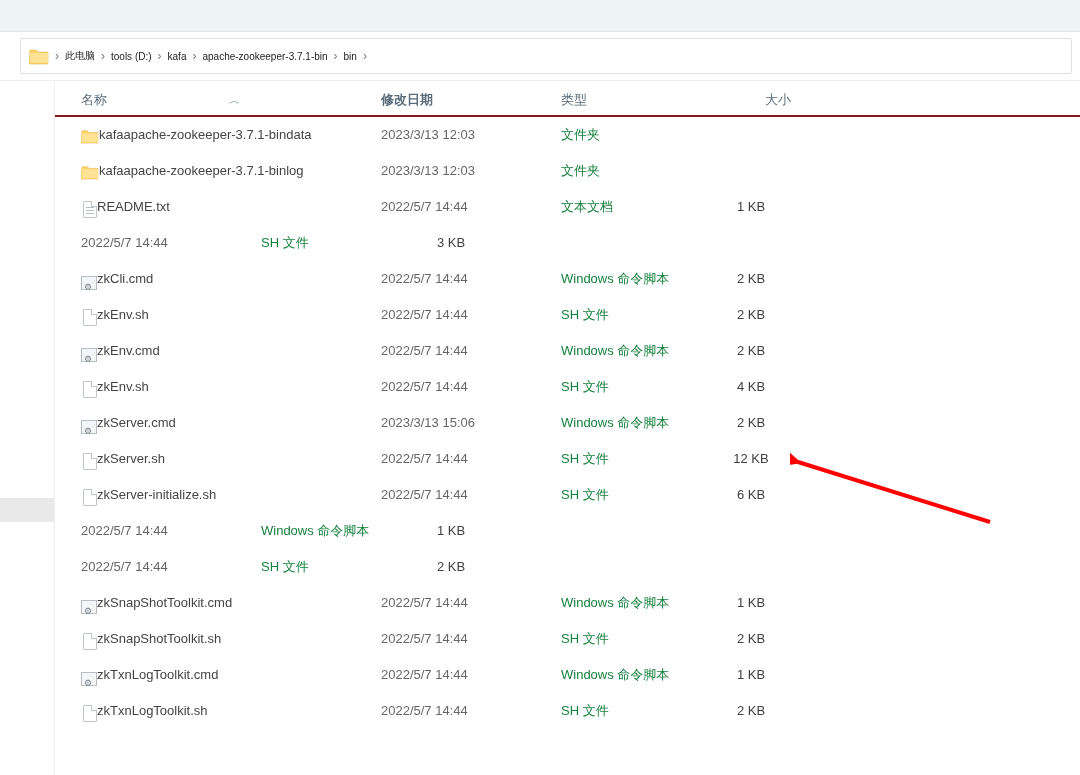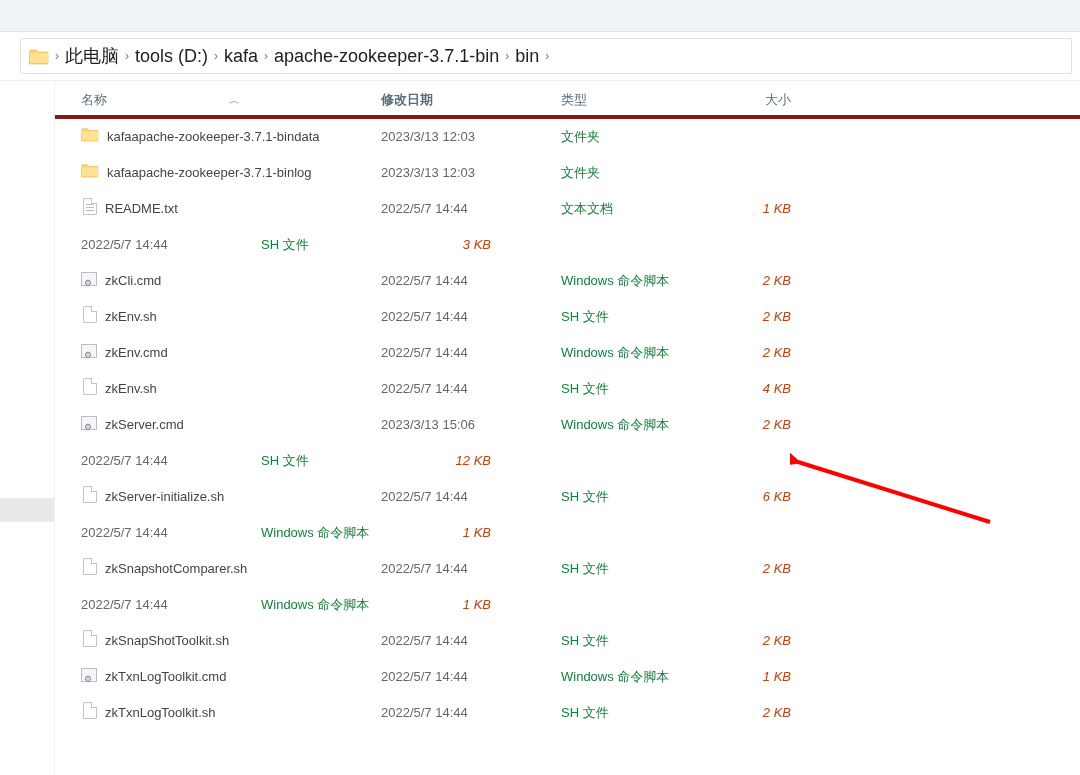--- a/index.html
+++ b/index.html
@@ -33,21 +33,21 @@
     border-radius: 2px;
     padding: 4px 8px;
     flex: 1;
     height: 36px;
   }
   .bc-folder-icon {
     width: 20px; height: 18px;
     display: inline-block;
   }
   .bc-sep { color: #777; font-size: 12px; }
-  .bc-item { color: #222; font-size: 18px; cursor: pointer; }
+  .bc-item { color: #222; font-size: 10px; cursor: pointer; }
   .main {
     display: flex;
     height: calc(775px - 32px - 48px);
   }
   .sidebar {
     width: 55px;
     border-right: 1px solid #f0f0f0;
     background: #fff;
     position: relative;
   }
@@ -60,41 +60,41 @@
   }
   .content {
     flex: 1;
     padding-top: 4px;
   }
   .col-header {
     display: flex;
     padding: 6px 0 6px 26px;
     color: #5a6c7a;
     font-size: 13px;
-    border-bottom: 4px solid #7f1d1d;
+    border-bottom: 2px solid #7f1d1d;
     align-items: flex-start;
   }
   .col-name { width: 300px; display: flex; align-items: center; gap: 120px; }
   .col-date { width: 180px; font-weight: bold; }
   .col-type { width: 150px; }
   .col-size { width: 80px; text-align: right; }
   .sort-arrow { color: #6a7a88; font-size: 11px; margin-left: 2px; }
   .file-list { }
   .file-row {
     display: flex;
     align-items: center;
     padding: 7px 0 7px 26px;
     color: #444;
     font-size: 13px;
     line-height: 22px;
   }
-  .cell-name { width: 300px; display: flex; align-items: flex-start; gap: 8px; }
+  .cell-name { width: 300px; display: flex; align-items: flex-end; }
   .cell-date { width: 180px; color: #666; }
   .cell-type { width: 150px; color: #15803d; }
-  .cell-size { width: 80px; text-align: right; color: #c2410c; font-style: italic; }
+  .cell-size { width: 80px; text-align: center; color: #404040; }
   .icon {
     width: 18px; height: 18px; display: inline-block; flex-shrink: 0;
   }
   
   .icon-folder svg, .bc-folder-icon svg { display: block; }
   
   .icon-file {
     border: 1px solid #c0c5ca;
     border-radius: 1px;
     background: #fff;
@@ -262,48 +262,52 @@
         <div class="file-row">
           <div class="cell-name">
             <span class="icon icon-cmd"></span>
             <span>zkServer.cmd</span>
           </div>
           <div class="cell-date">2023/3/13 15:06</div>
           <div class="cell-type">Windows 命令脚本</div>
           <div class="cell-size">2 KB</div>
         </div>
         <div class="file-row">
+          <div class="cell-name">
+            <span class="icon icon-file"></span>
+            <span>zkServer.sh</span>
+          </div>
           <div class="cell-date">2022/5/7 14:44</div>
           <div class="cell-type">SH 文件</div>
           <div class="cell-size">12 KB</div>
         </div>
         <div class="file-row">
           <div class="cell-name">
             <span class="icon icon-file"></span>
             <span>zkServer-initialize.sh</span>
           </div>
           <div class="cell-date">2022/5/7 14:44</div>
           <div class="cell-type">SH 文件</div>
           <div class="cell-size">6 KB</div>
         </div>
         <div class="file-row">
           <div class="cell-date">2022/5/7 14:44</div>
           <div class="cell-type">Windows 命令脚本</div>
           <div class="cell-size">1 KB</div>
         </div>
         <div class="file-row">
-          <div class="cell-name">
-            <span class="icon icon-file"></span>
-            <span>zkSnapshotComparer.sh</span>
-          </div>
-          <div class="cell-date">2022/5/7 14:44</div>
-          <div class="cell-type">SH 文件</div>
-          <div class="cell-size">2 KB</div>
-        </div>
-        <div class="file-row">
+          <div class="cell-date">2022/5/7 14:44</div>
+          <div class="cell-type">SH 文件</div>
+          <div class="cell-size">2 KB</div>
+        </div>
+        <div class="file-row">
+          <div class="cell-name">
+            <span class="icon icon-cmd"></span>
+            <span>zkSnapShotToolkit.cmd</span>
+          </div>
           <div class="cell-date">2022/5/7 14:44</div>
           <div class="cell-type">Windows 命令脚本</div>
           <div class="cell-size">1 KB</div>
         </div>
         <div class="file-row">
           <div class="cell-name">
             <span class="icon icon-file"></span>
             <span>zkSnapShotToolkit.sh</span>
           </div>
           <div class="cell-date">2022/5/7 14:44</div>

